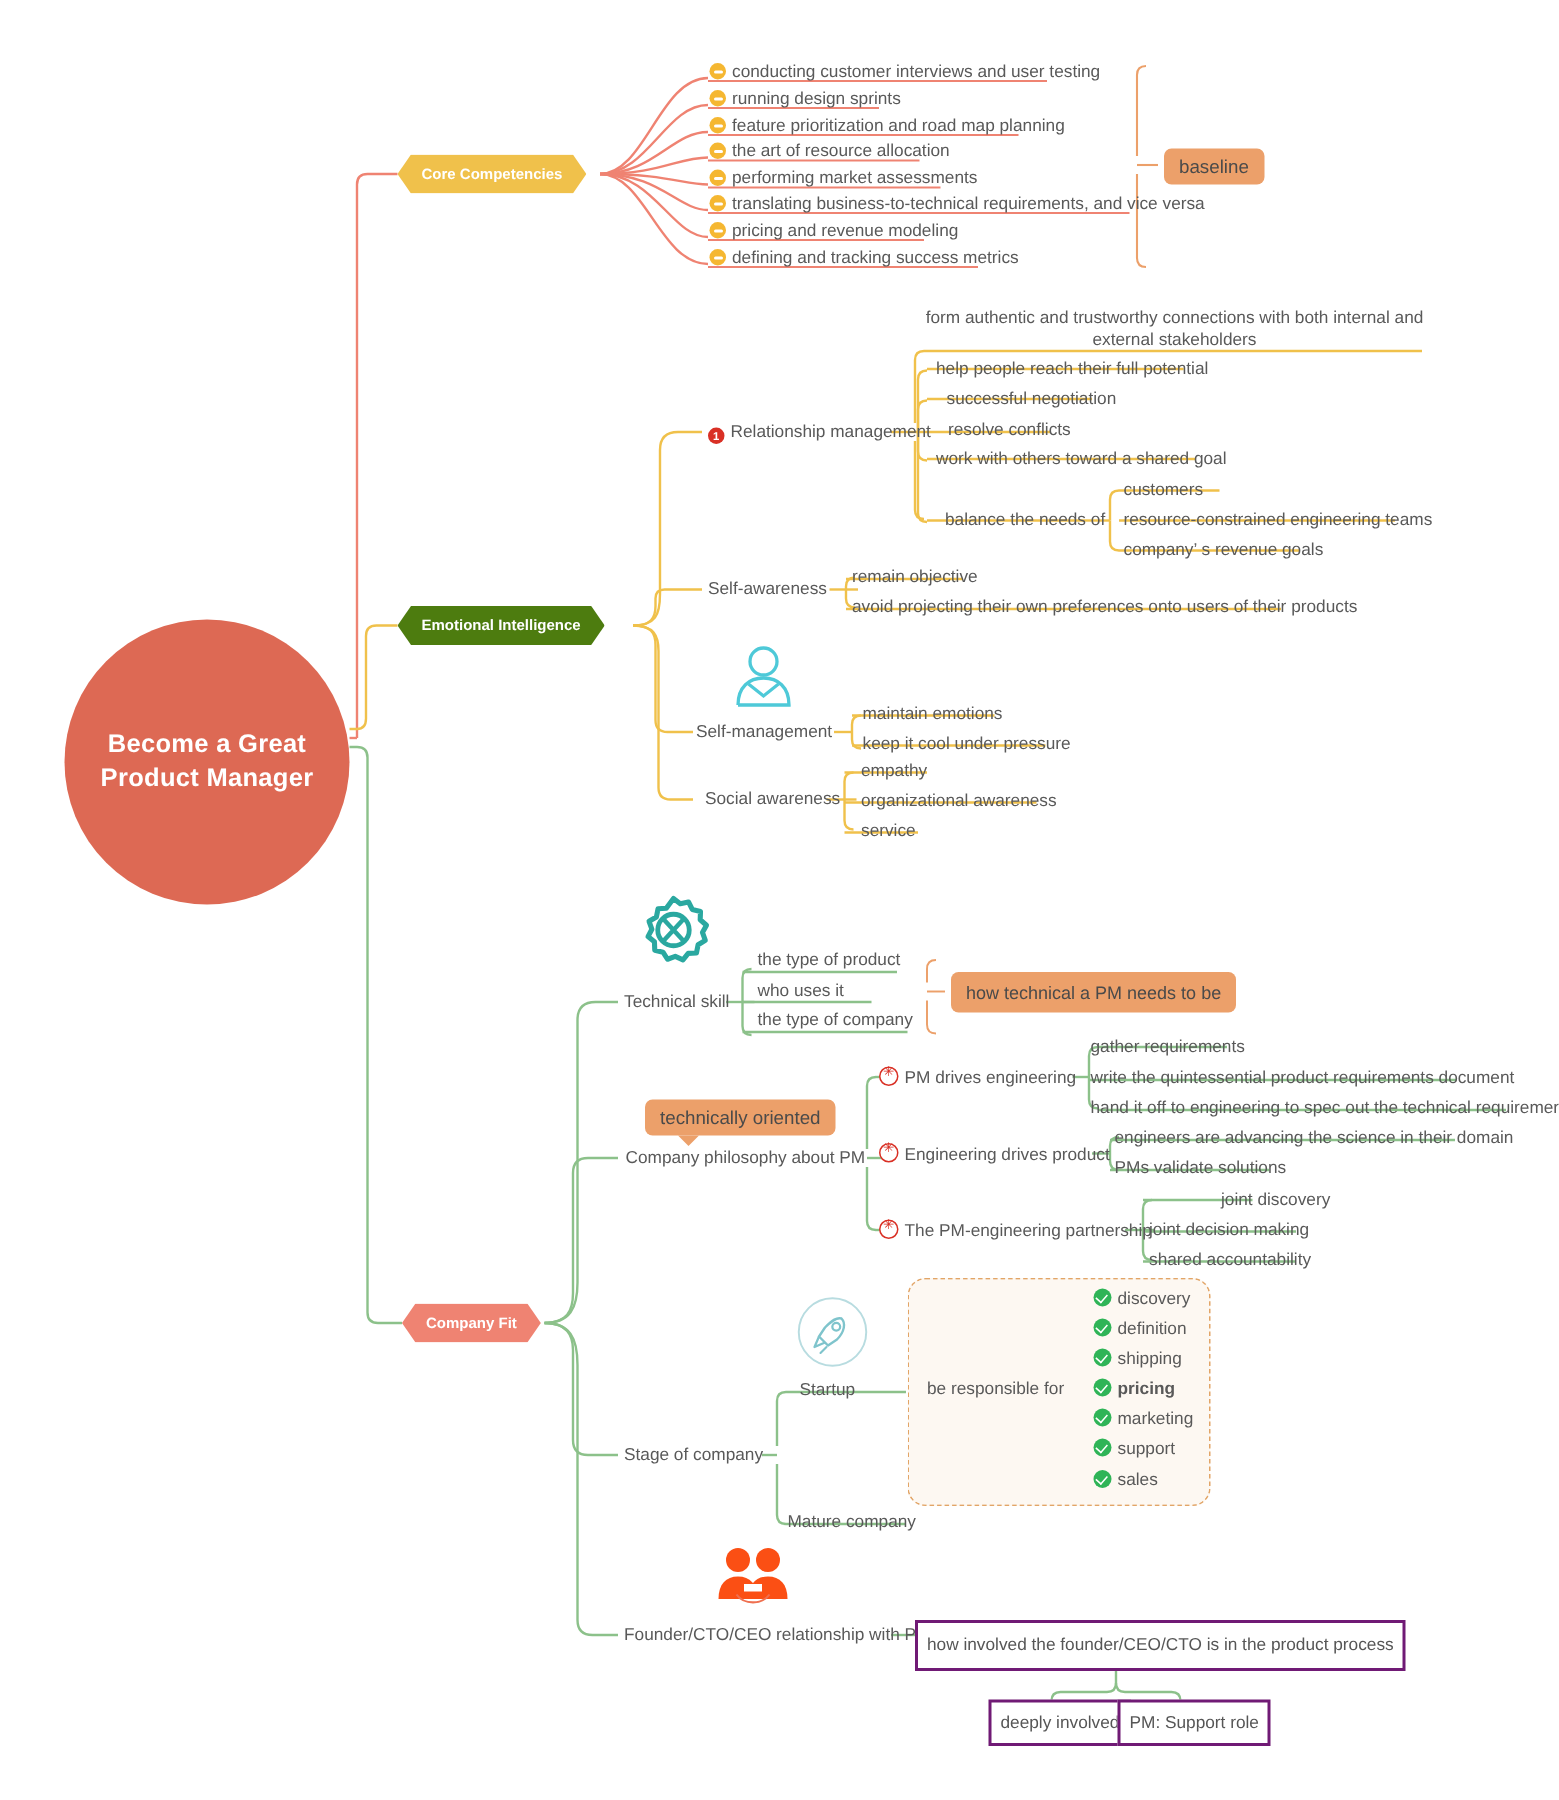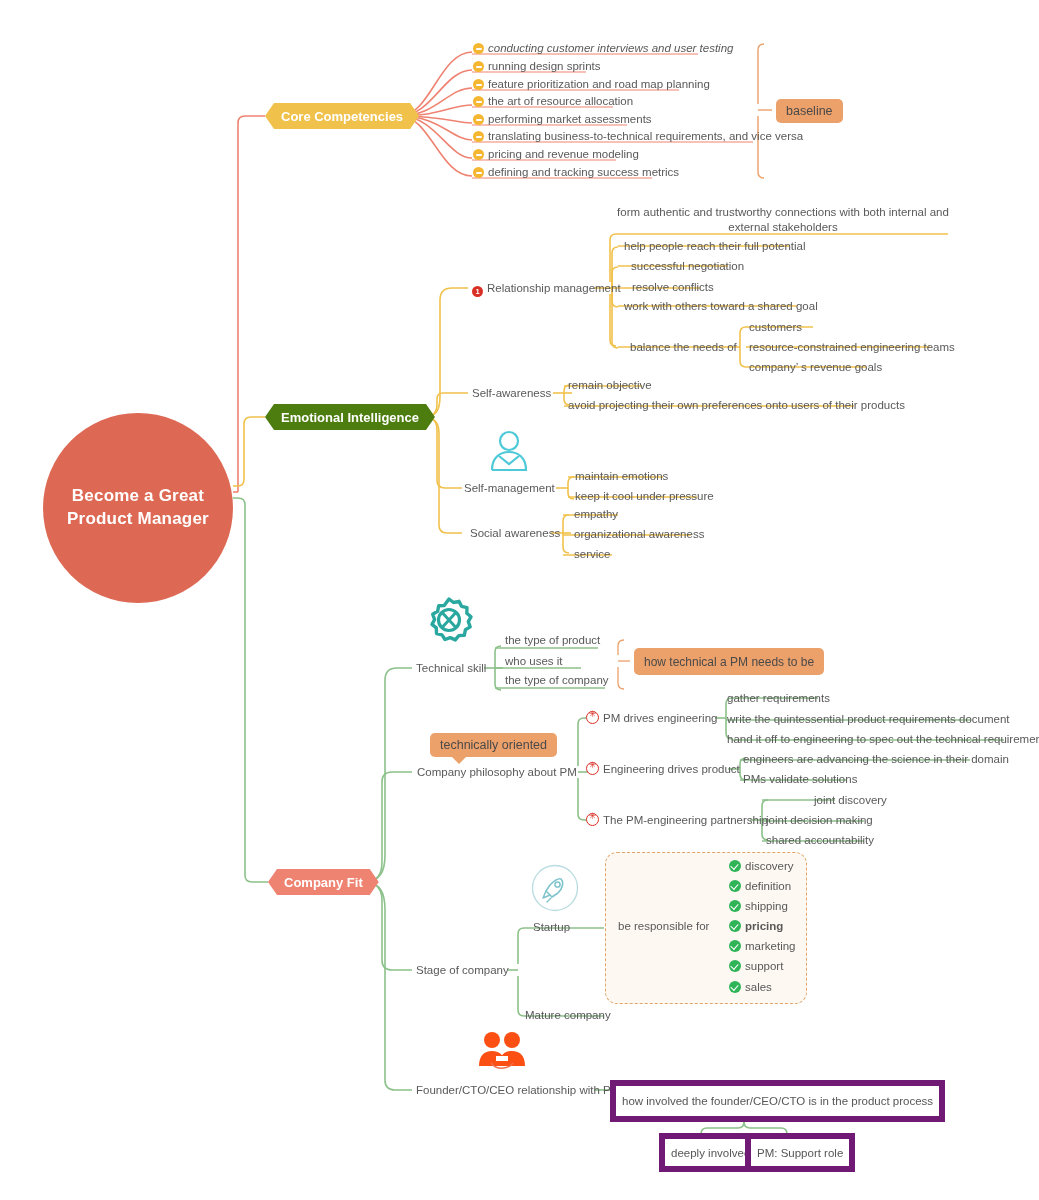--- a/index.html
+++ b/index.html
@@ -16,21 +16,21 @@
     position:absolute;left:43px;top:413px;width:190px;height:190px;
     border-radius:50%;background:#dd6954;
     display:flex;align-items:center;justify-content:center;text-align:center;
     color:#ffffff;font-size:17px;font-weight:bold;line-height:1.35;
     letter-spacing:.2px;
   }
 
   
   .hex{
     position:absolute;height:26px;display:flex;align-items:center;justify-content:flex-start;
-    color:#ffffff;font-size:13px;font-weight:bold;white-space:nowrap;padding:0 16px;
+    color:#ffffff;font-size:10px;font-weight:bold;white-space:nowrap;padding:0 16px;
     clip-path:polygon(0% 50%, 9px 0%, calc(100% - 9px) 0%, 100% 50%, calc(100% - 9px) 100%, 9px 100%);
     border-radius:3px;
   }
   .hex.core{background:#f0c14b;left:265px;top:103px;}
   .hex.ei{background:#4d7c0f;left:265px;top:404px;}
   .hex.cf{background:#ef8372;left:268px;top:869px;}
 
   
   .leaf{
     position:absolute;font-size:11.5px;color:#595959;white-space:nowrap;
@@ -41,21 +41,21 @@
     position:absolute;background:#eca06a;border-radius:5px;
     display:flex;align-items:center;justify-content:center;
     color:#4a4a4a;font-size:12.5px;padding:0 10px;white-space:nowrap;
   }
   .box-orange.tail::after{
     content:"";position:absolute;left:22px;bottom:-7px;width:0;height:0;
     border-left:7px solid transparent;border-right:7px solid transparent;
     border-top:7px solid #eca06a;
   }
   .box-outline{
-    position:absolute;border:6px solid #701a75;background:#ffffff;
+    position:absolute;border:2px solid #701a75;background:#ffffff;
     display:flex;align-items:center;justify-content:center;
     color:#565656;font-size:11.5px;white-space:nowrap;padding:0 6px;
   }
   .dash-box{
     position:absolute;border:1.4px dashed #e2a567;border-radius:12px;
     background:#fdf8f2;
   }
 
   
   .ic{display:inline-block;vertical-align:-2px;margin-right:4px;}
@@ -284,21 +284,21 @@
   <div class="hex core">
     <span>Core Competencies</span>
   </div>
   <div class="hex ei">
     <span>Emotional Intelligence</span>
   </div>
   <div class="hex cf">
     <span>Company Fit</span>
   </div>
 
-  <div class="leaf" style="left:473px;top:41px;font-style:italic;"><span class="ic ic-dot"></span><span>conducting customer interviews and user testing</span></div>
+  <div class="leaf" style="left:473px;top:41px;"><span class="ic ic-dot"></span><span>conducting customer interviews and user testing</span></div>
   <div class="leaf" style="left:473px;top:59px;"><span class="ic ic-dot"></span><span>running design sprints</span></div>
   <div class="leaf" style="left:473px;top:77px;"><span class="ic ic-dot"></span><span>feature prioritization and road map planning</span></div>
   <div class="leaf" style="left:473px;top:94px;"><span class="ic ic-dot"></span><span>the art of resource allocation</span></div>
   <div class="leaf" style="left:473px;top:112px;"><span class="ic ic-dot"></span><span>performing market assessments</span></div>
   <div class="leaf" style="left:473px;top:129px;"><span class="ic ic-dot"></span><span>translating business-to-technical requirements, and vice versa</span></div>
   <div class="leaf" style="left:473px;top:147px;"><span class="ic ic-dot"></span><span>pricing and revenue modeling</span></div>
   <div class="leaf" style="left:473px;top:165px;"><span class="ic ic-dot"></span><span>defining and tracking success metrics</span></div>
 
   <div class="box-orange" style="left:776px;top:99px;height:24px;">
     <span>baseline</span>

